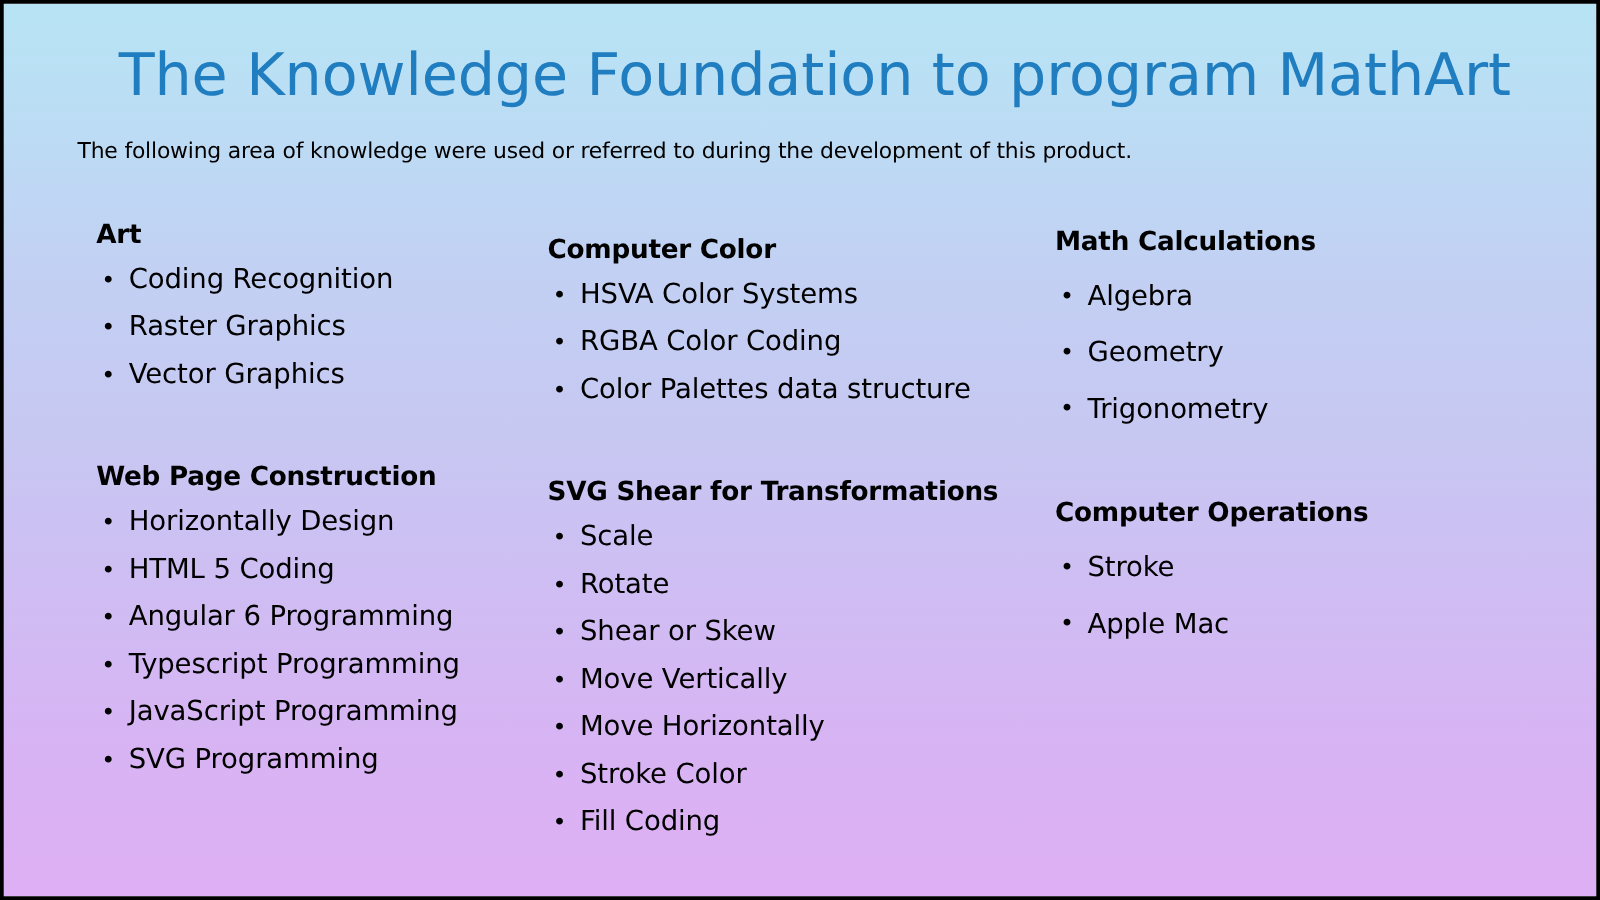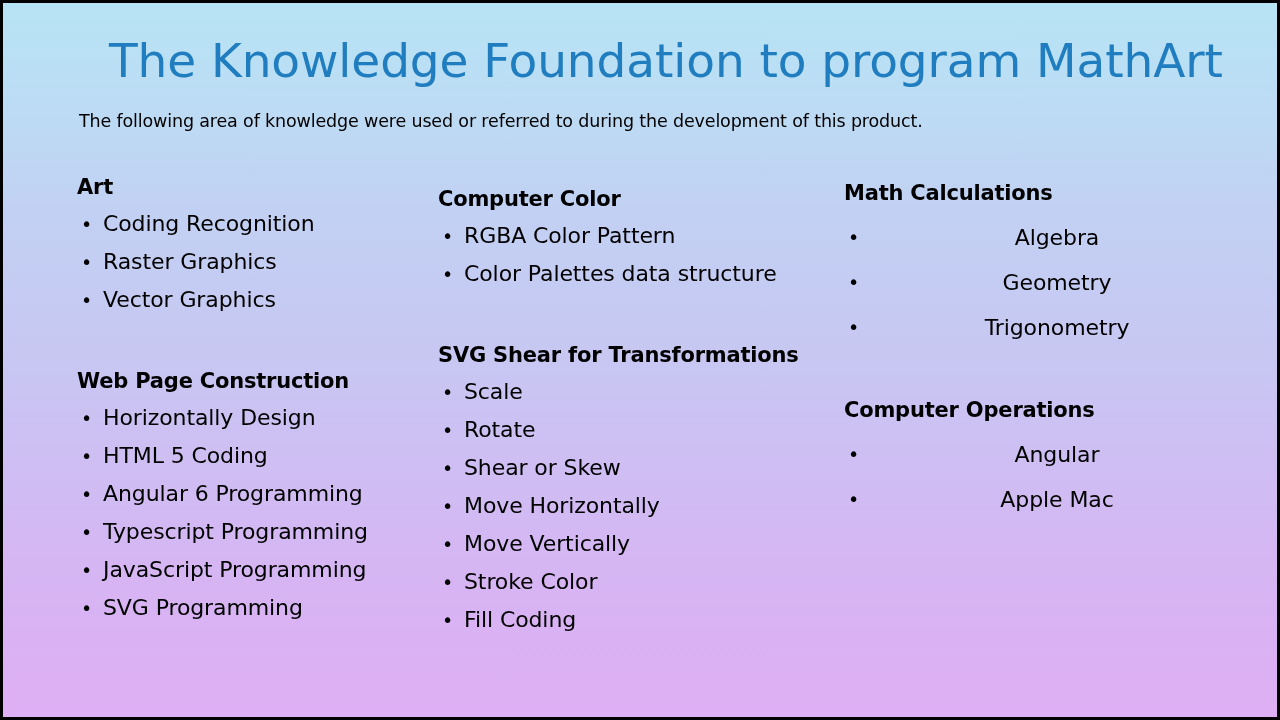--- a/index.html
+++ b/index.html
@@ -35,26 +35,25 @@
     position: absolute;
     left: 92px;
     top: 32px;
     width: 1100px;
     font-size: 47px;
     line-height: 1.12;
     font-weight: 400;
     color: #1f7dc0;
     letter-spacing: -0.1px;
     white-space: nowrap;
-    margin-left: 14px;
   }
 
   #slide-subtitle {
     position: absolute;
-    left: 76px;
+    left: 59px;
     top: 108px;
     width: 1120px;
     font-size: 17.5px;
     line-height: 1.25;
     font-weight: 400;
     color: #000000;
     letter-spacing: -0.15px;
   }
 
   
@@ -106,21 +105,21 @@
   
   #column-1 .topic-heading,
   #column-2 .topic-heading { margin-bottom: 6px; }
   #column-1 .topic-list li,
   #column-2 .topic-list li { line-height: 38px; }
   #column-1 .block-gap,
   #column-2 .block-gap { height: 50px; }
 
   
   #column-3 .topic-heading { margin-bottom: 10px; }
-  #column-3 .topic-list li { line-height: 45px; text-align: center; }
+  #column-3 .topic-list li { line-height: 45px; }
   #column-3 .block-gap { height: 48px; }
 </style>
 </head>
 <body>
 
 <div id="slide">
 
   <div id="slide-title">The Knowledge Foundation to program MathArt</div>
 
   <div id="slide-subtitle">The following area of knowledge were used or referred to during the development of this product.</div>
@@ -145,51 +144,52 @@
         <li>JavaScript Programming</li>
         <li>SVG Programming</li>
       </ul>
     </div>
   </div>
 
   <div class="column" id="column-2">
     <div class="topic-block">
       <div class="topic-heading">Computer Color</div>
       <ul class="topic-list">
-        <li>RGBA Color Pattern</li>
+        <li>HSVA Color Systems</li>
+        <li>RGBA Color Coding</li>
         <li>Color Palettes data structure</li>
       </ul>
     </div>
     <div class="block-gap"></div>
     <div class="topic-block">
       <div class="topic-heading">SVG Shear for Transformations</div>
       <ul class="topic-list">
         <li>Scale</li>
         <li>Rotate</li>
         <li>Shear or Skew</li>
+        <li>Move Vertically</li>
         <li>Move Horizontally</li>
-        <li>Move Vertically</li>
         <li>Stroke Color</li>
         <li>Fill Coding</li>
       </ul>
     </div>
   </div>
 
   <div class="column" id="column-3">
     <div class="topic-block">
       <div class="topic-heading">Math Calculations</div>
       <ul class="topic-list">
         <li>Algebra</li>
         <li>Geometry</li>
         <li>Trigonometry</li>
       </ul>
     </div>
     <div class="block-gap"></div>
     <div class="topic-block">
       <div class="topic-heading">Computer Operations</div>
       <ul class="topic-list">
-        <li>Angular</li>
+        <li>Stroke</li>
         <li>Apple Mac</li>
       </ul>
     </div>
   </div>
 
 </div>
 
 </body></html>

